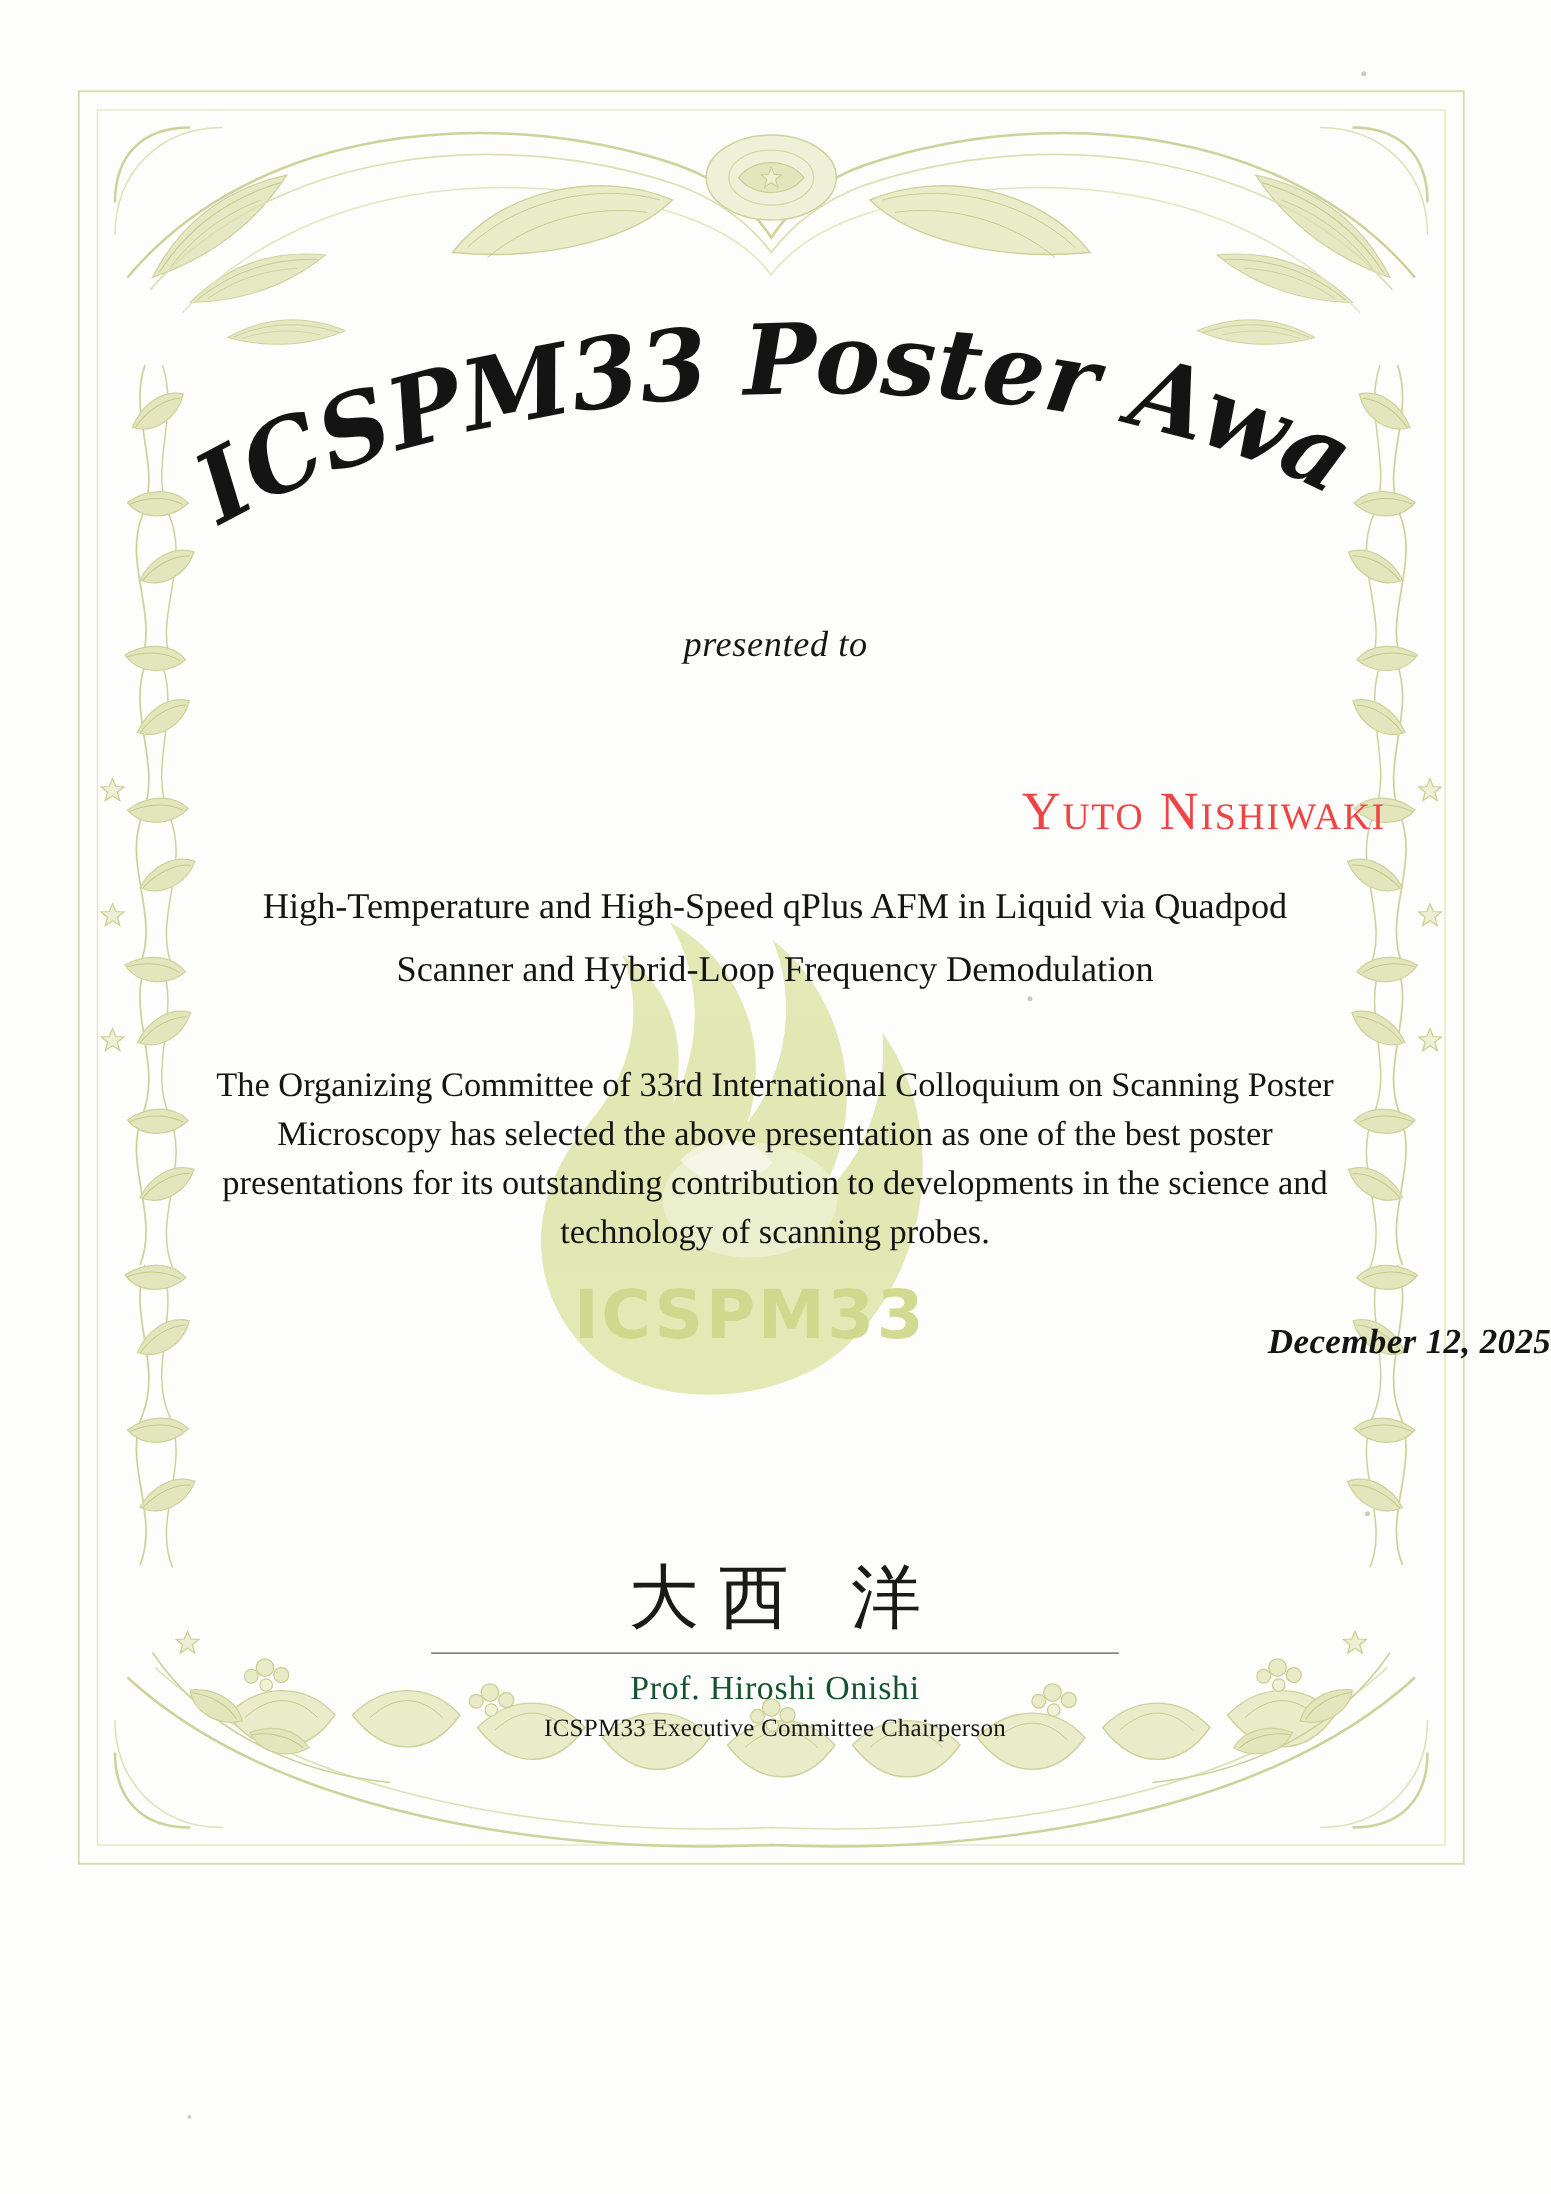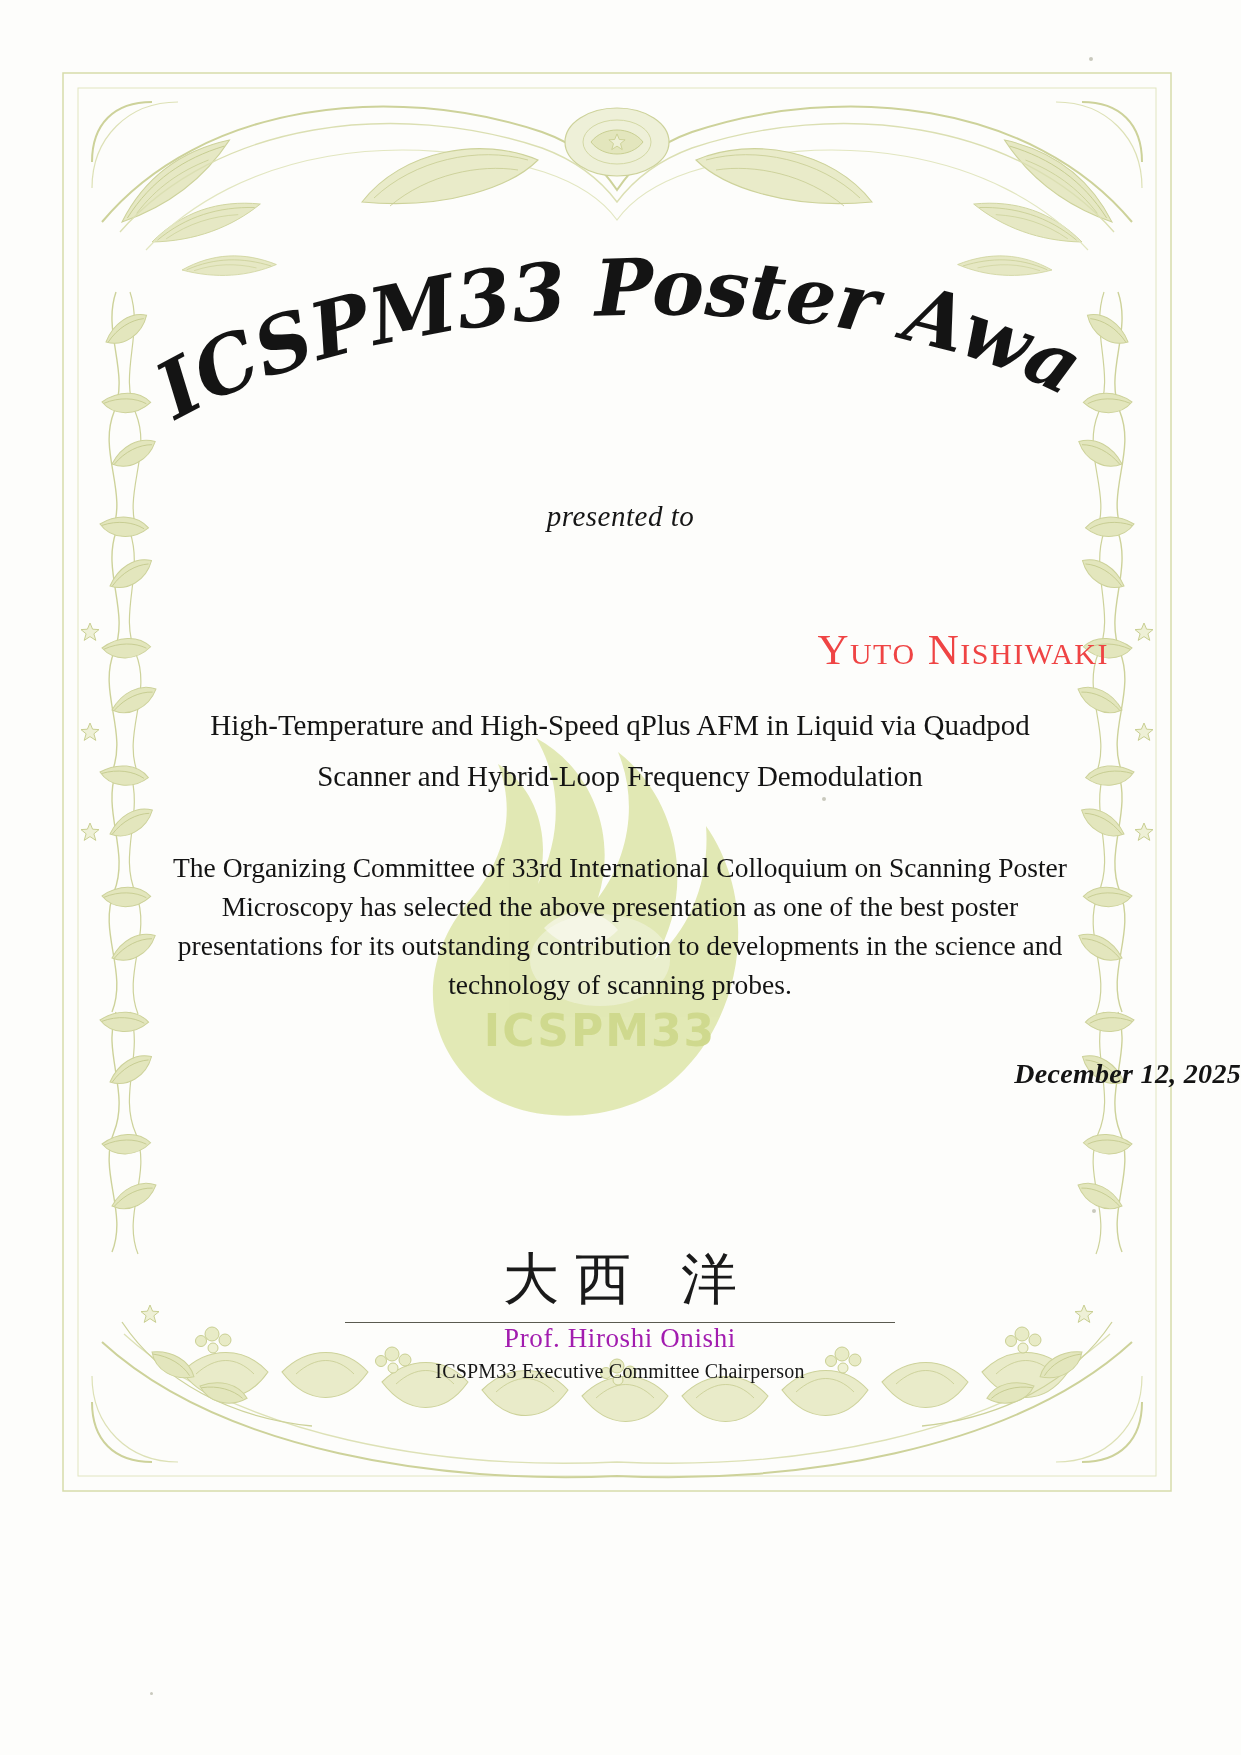--- a/index.html
+++ b/index.html
@@ -39,25 +39,25 @@
     left: 330px;
     top: 660px;
     width: 540px;
     height: 520px;
     pointer-events: none;
     z-index: 1;
   }
   .watermark .wm-text {
     position: absolute;
     width: 100%;
-    top: 345px;
+    top: 360px;
     text-align: center;
     font-family: "DejaVu Sans", sans-serif;
     font-weight: bold;
-    font-size: 44px;
+    font-size: 54px;
     letter-spacing: 2px;
     color: #cfd98c;
     opacity: 0.95;
   }
 
   
   .content {
     position: absolute;
     left: 0;
     top: 0;
@@ -155,23 +155,24 @@
     line-height: 78px;
     padding-left: 16px;
   }
   .signature-rule {
     width: 100%;
     height: 1px;
     background: #5a5a50;
     margin-top: 2px;
   }
   .signer-name {
+    margin-top: 12px;
     font-size: 27px;
     letter-spacing: 0.6px;
-    color: #a21caf;
+    color: #14532d;
   }
   .signer-role {
     margin-top: 6px;
     font-size: 20px;
     letter-spacing: 0.2px;
     color: #161616;
   }
 
   
   .speck {

